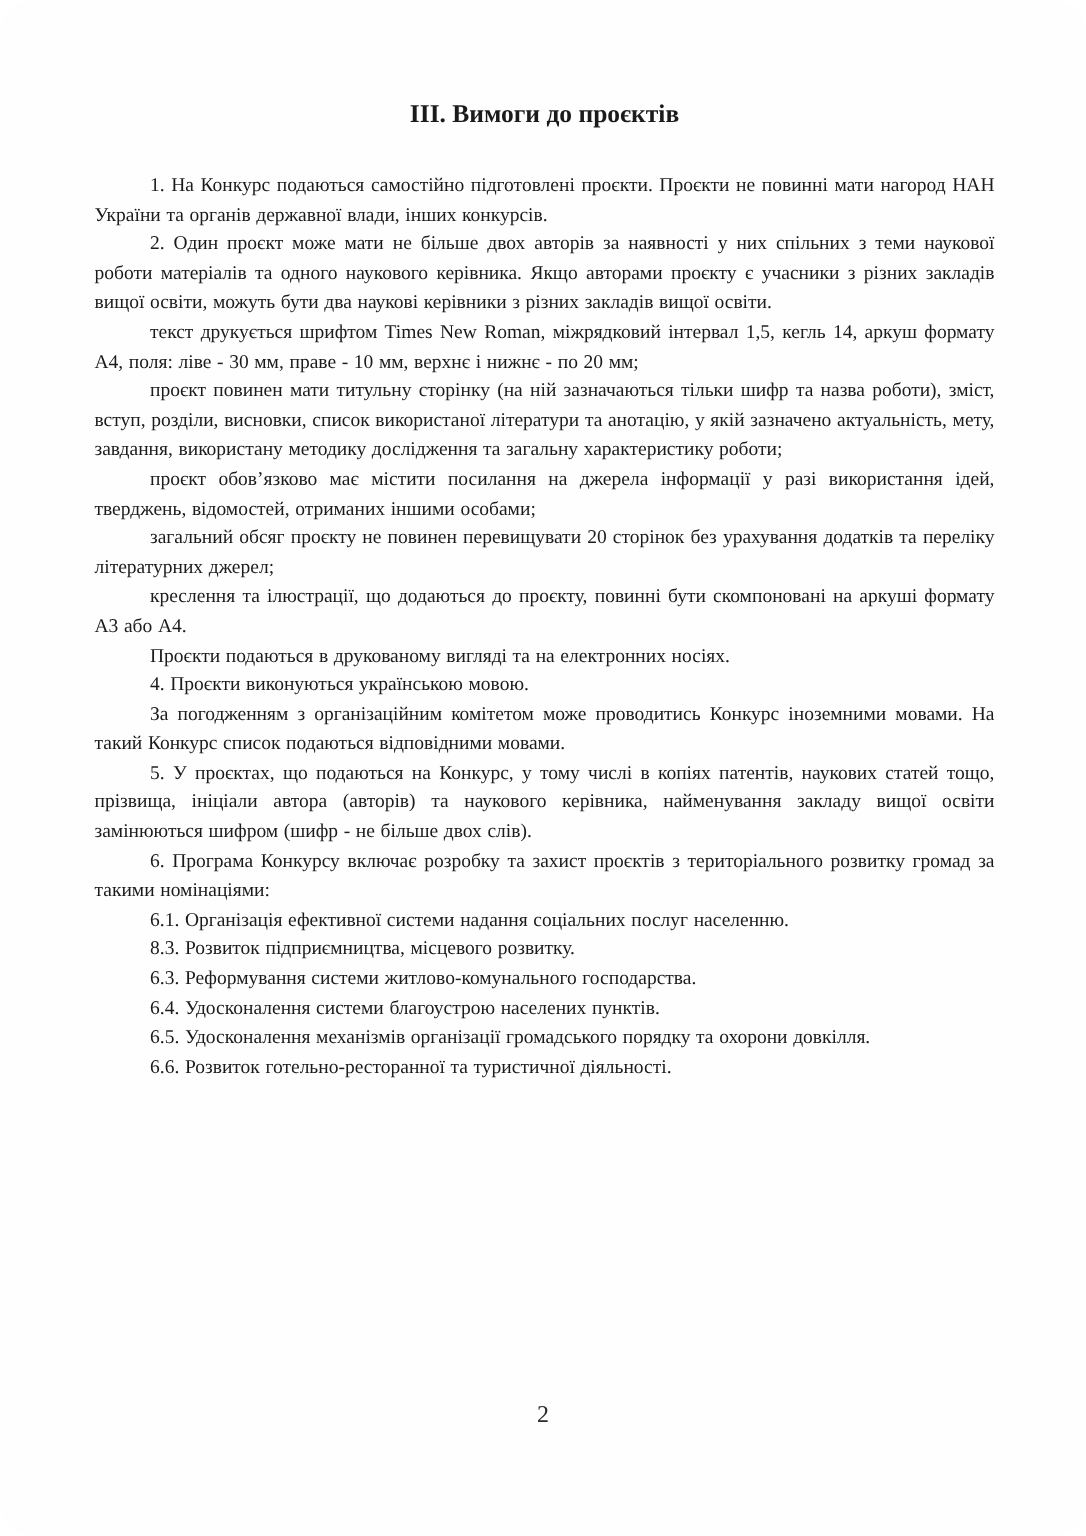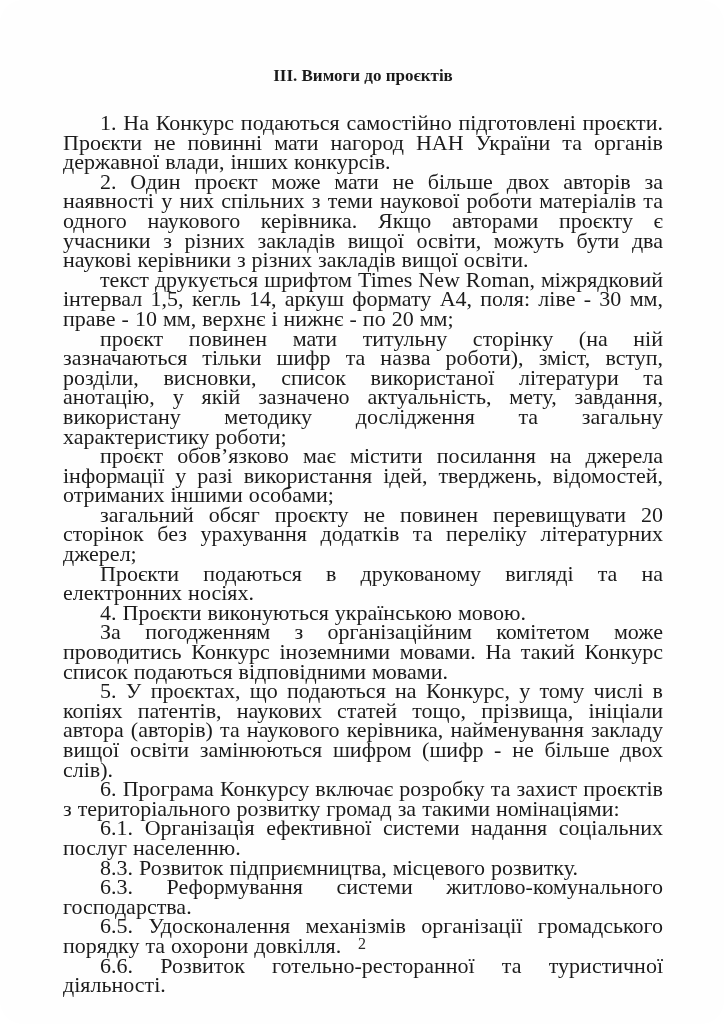--- a/index.html
+++ b/index.html
@@ -25,21 +25,21 @@
   }
   .doc-title {
     font-size: 17px;
     font-weight: bold;
     text-align: center;
     line-height: 20px;
     margin: 0 0 27px 0;
   }
   .paragraphs p {
     margin: 0;
-    font-size: 22px;
+    font-size: 13px;
     line-height: 19.6px;
     text-align: justify;
     text-indent: 37px;
     word-spacing: 0.5px;
   }
   .page-number {
     position: absolute;
     top: 934px;
     left: 0;
     width: 724px;
@@ -55,26 +55,28 @@
 <div class="page">
   <div class="content">
     <div class="doc-title">III. Вимоги до проєктів</div>
     <div class="paragraphs" id="paragraphs">
         <p>1. На Конкурс подаються самостійно підготовлені проєкти. Проєкти не повинні мати нагород НАН України та органів державної влади, інших конкурсів.</p>
         <p>2. Один проєкт може мати не більше двох авторів за наявності у них спільних з теми наукової роботи матеріалів та одного наукового керівника. Якщо авторами проєкту є учасники з різних закладів вищої освіти, можуть бути два наукові керівники з різних закладів вищої освіти.</p>
         <p>текст друкується шрифтом Times New Roman, міжрядковий інтервал 1,5, кегль 14, аркуш формату А4, поля: ліве - 30 мм, праве - 10 мм, верхнє і нижнє - по 20 мм;</p>
         <p>проєкт повинен мати титульну сторінку (на ній зазначаються тільки шифр та назва роботи), зміст, вступ, розділи, висновки, список використаної літератури та анотацію, у якій зазначено актуальність, мету, завдання, використану методику дослідження та загальну характеристику роботи;</p>
         <p>проєкт обов’язково має містити посилання на джерела інформації у разі використання ідей, тверджень, відомостей, отриманих іншими особами;</p>
         <p>загальний обсяг проєкту не повинен перевищувати 20 сторінок без урахування додатків та переліку літературних джерел;</p>
+        <p>креслення та ілюстрації, що додаються до проєкту, повинні бути скомпоновані на аркуші формату А3 або А4.</p>
         <p>Проєкти подаються в друкованому вигляді та на електронних носіях.</p>
         <p>4. Проєкти виконуються українською мовою.</p>
         <p>За погодженням з організаційним комітетом може проводитись Конкурс іноземними мовами. На такий Конкурс список подаються відповідними мовами.</p>
         <p>5. У проєктах, що подаються на Конкурс, у тому числі в копіях патентів, наукових статей тощо, прізвища, ініціали автора (авторів) та наукового керівника, найменування закладу вищої освіти замінюються шифром (шифр - не більше двох слів).</p>
         <p>6. Програма Конкурсу включає розробку та захист проєктів з територіального розвитку громад за такими номінаціями:</p>
         <p>6.1. Організація ефективної системи надання соціальних послуг населенню.</p>
         <p>8.3. Розвиток підприємництва, місцевого розвитку.</p>
         <p>6.3. Реформування системи житлово-комунального господарства.</p>
+        <p>6.4. Удосконалення системи благоустрою населених пунктів.</p>
         <p>6.5. Удосконалення механізмів організації громадського порядку та охорони довкілля.</p>
         <p>6.6. Розвиток готельно-ресторанної та туристичної діяльності.</p>
       </div>
   </div>
   <div class="page-number">2</div>
 </div>
 
 </body></html>

